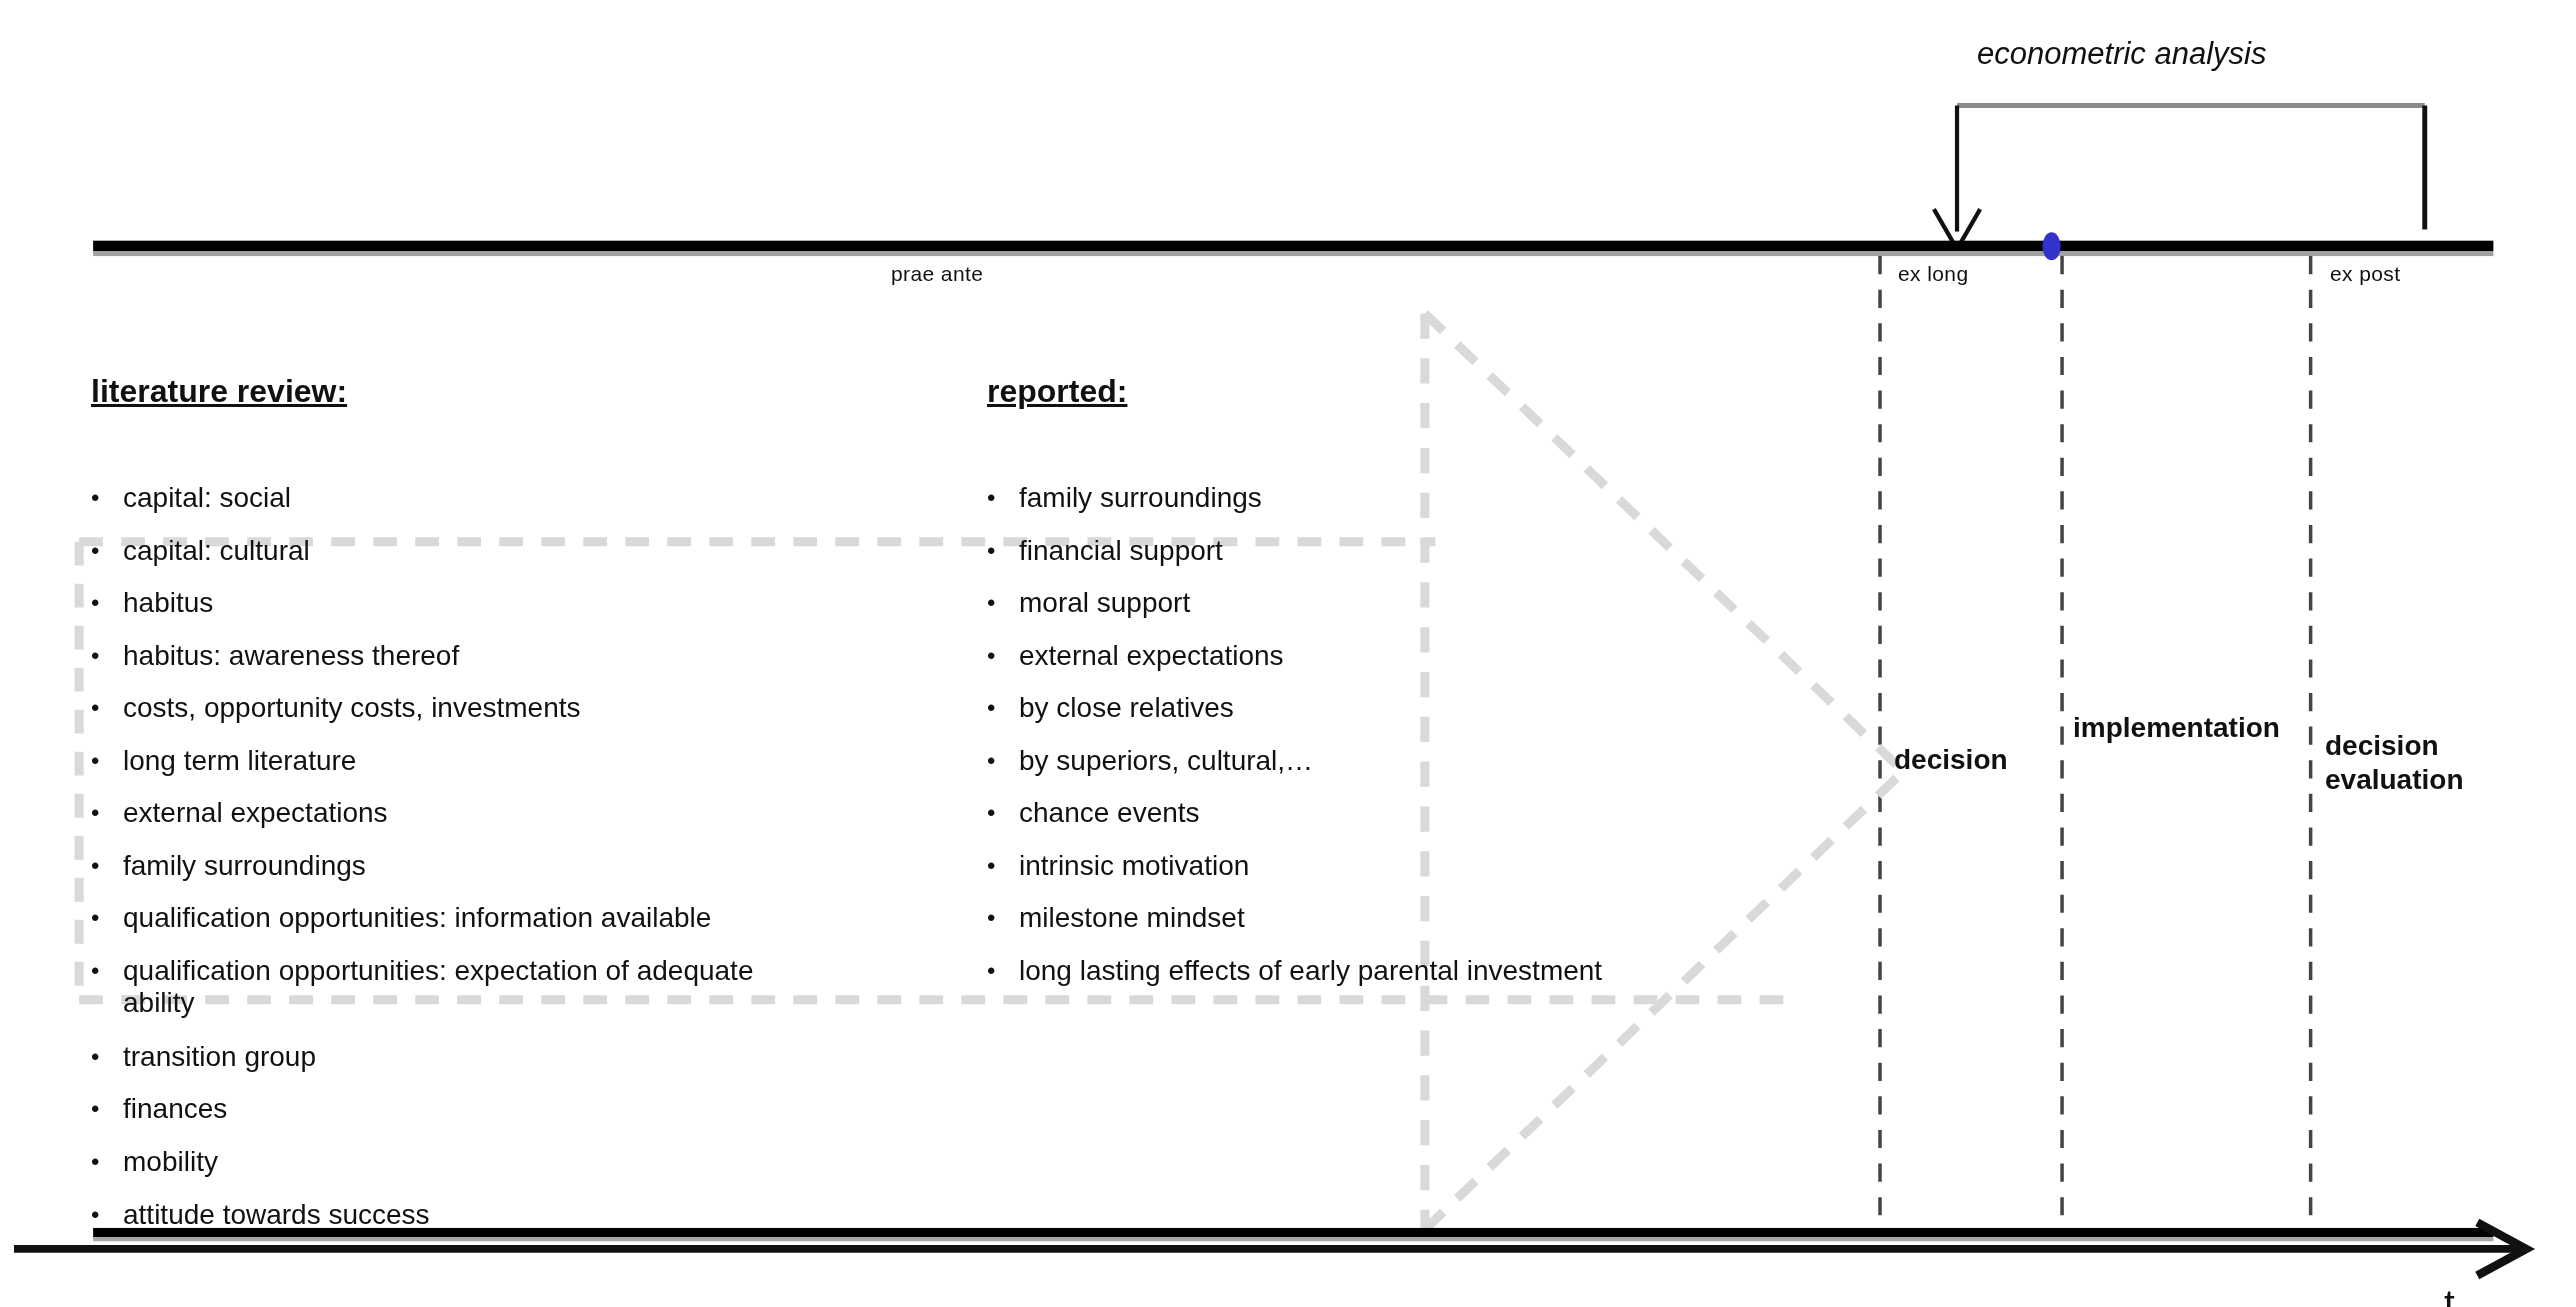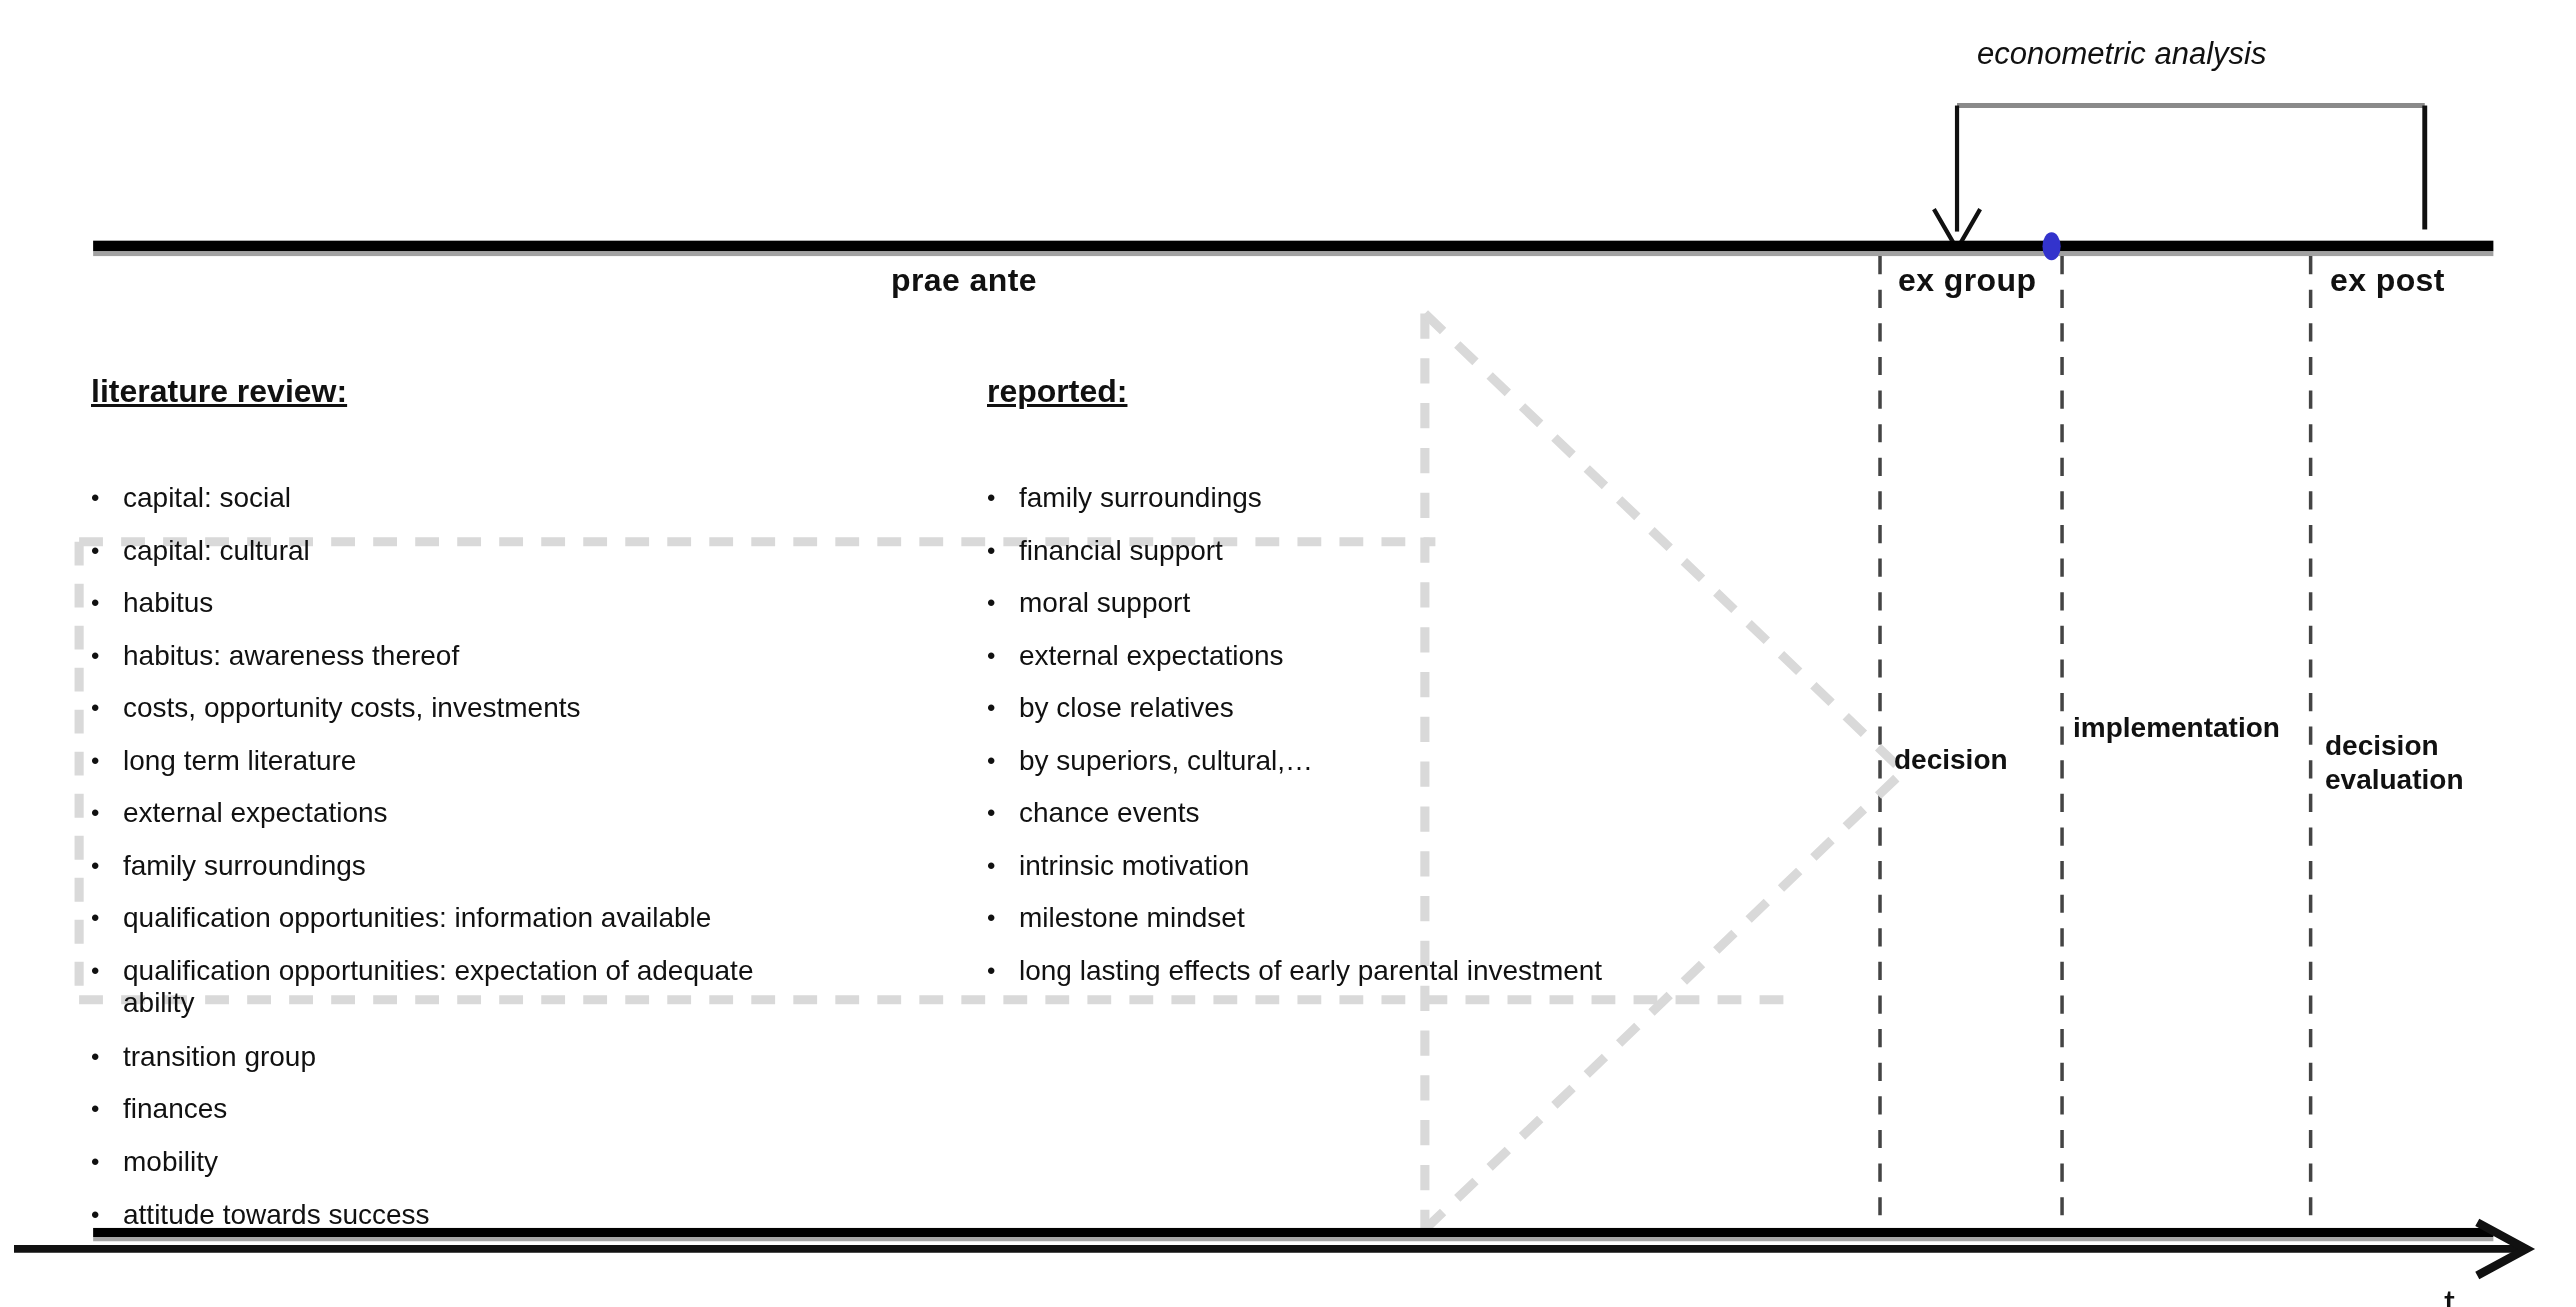--- a/index.html
+++ b/index.html
@@ -20,22 +20,22 @@
     position:absolute;
     left:0; top:0;
     width:2576px;
     height:1308px;
     pointer-events:none;
   }
   .abs{position:absolute;}
 
   
   .period-label{
-    font-size:32px;
-    font-weight:bold;
+    font-size:21px;
+    font-weight:normal;
     letter-spacing:0.4px;
     white-space:nowrap;
   }
   .col-heading{
     font-size:32px;
     font-weight:bold;
     white-space:nowrap;
     text-decoration:underline;
   }
   .bullet-row{
@@ -115,21 +115,21 @@
       <rect x="133" y="1698" width="3428" height="13" fill="#000000"></rect>
       <rect x="133" y="1711" width="3428" height="6" fill="#6e6e6e" opacity="0.6"></rect>
       <path d="M20,1728 L3600,1728" stroke="#111111" stroke-width="11" fill="none"></path>
       <path d="M3538,1690 L3608,1728 L3538,1766" stroke="#111111" stroke-width="12" fill="none" stroke-linejoin="miter" stroke-linecap="butt"></path>
     </g>
   </svg>
 
   <div class="bracket-caption" style="left:1977px; top:-2.8px;">econometric analysis</div>
 
   <div class="period-label abs" style="left:891px; top:223px;">prae ante</div>
-  <div class="period-label abs" style="left:1898px; top:223px;">ex group</div>
+  <div class="period-label abs" style="left:1898px; top:223px;">ex long</div>
   <div class="period-label abs" style="left:2330px; top:223px;text-align:right;">ex post</div>
 
   <div class="col-heading abs" style="left:91px; top:334px;">literature review:</div>
   <div class="col-heading abs" style="left:987px; top:334px;">reported:</div>
 
   <div id="bullets-left">
       <div class="bullet-row" style="left: 91px; top: 443px;">
         <span class="bullet-dot">•</span>
         <span class="bullet-text">capital: social</span>
       </div>

